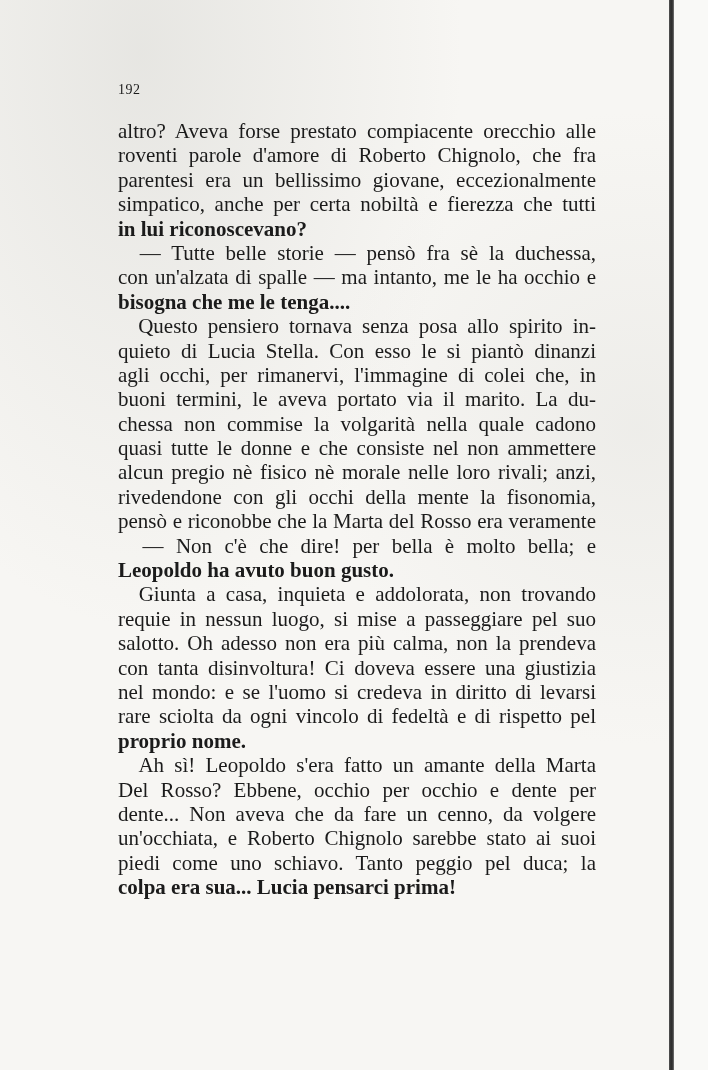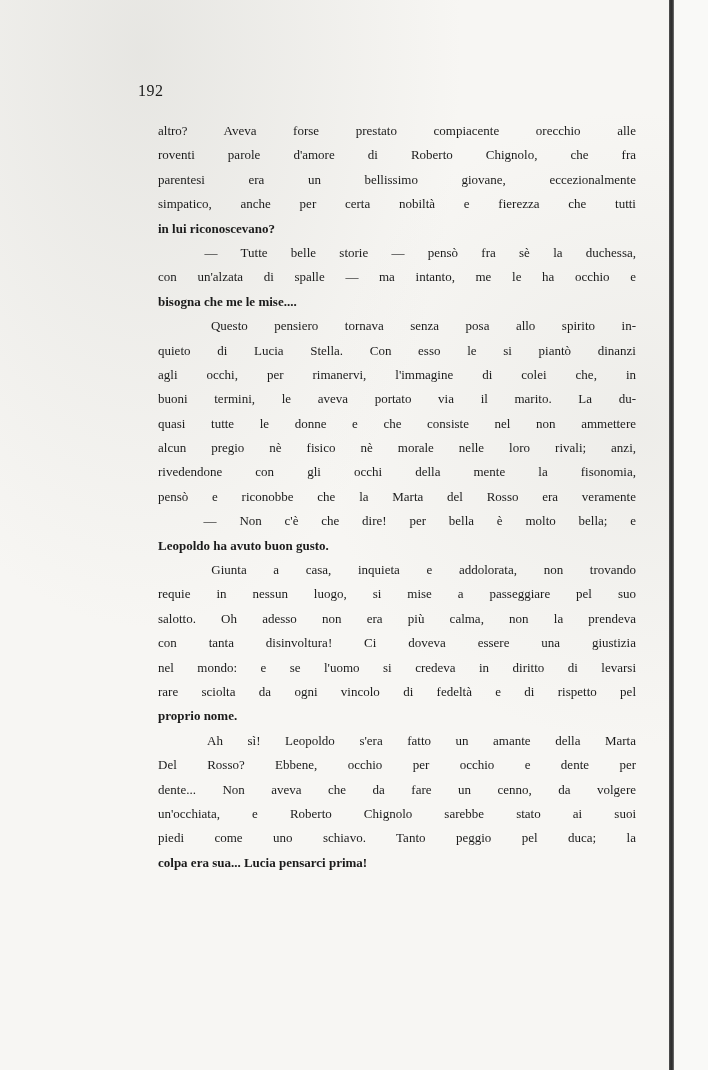--- a/index.html
+++ b/index.html
@@ -36,32 +36,30 @@
       left: 674px;
       top: 0;
       width: 34px;
       height: 1070px;
       background: #f9f9f7;
     }
     .page-number {
       position: absolute;
       left: 118px;
       top: 82px;
-      font-size: 16px;
+      font-size: 14px;
       letter-spacing: 0.5px;
-      margin-left: 20px;
     }
     .text-block {
       position: absolute;
       left: 118px;
       top: 119px;
       width: 478px;
-      font-size: 13px;
+      font-size: 21px;
       line-height: 24.4px;
-      margin-left: 40px;
     }
     .line {
       display: block;
       white-space: nowrap;
       text-align: justify;
       text-align-last: justify;
       height: 24.4px;
     }
     .line.last {
       text-align-last: left;
@@ -78,25 +76,26 @@
 <div class="page-number">192</div>
 
 <div class="text-block" id="text-block">
     <span class="line">altro? Aveva forse prestato compiacente orecchio alle</span>
     <span class="line">roventi parole d'amore di Roberto Chignolo, che fra</span>
     <span class="line">parentesi era un bellissimo giovane, eccezionalmente</span>
     <span class="line">simpatico, anche per certa nobiltà e fierezza che tutti</span>
     <span class="line last">in lui riconoscevano?</span>
     <span class="line">&nbsp;&nbsp;— Tutte belle storie — pensò fra sè la duchessa,</span>
     <span class="line">con un'alzata di spalle — ma intanto, me le ha occhio e</span>
-    <span class="line last">bisogna che me le mise....</span>
+    <span class="line last">bisogna che me le tenga....</span>
     <span class="line">&nbsp;&nbsp;Questo pensiero tornava senza posa allo spirito in-</span>
     <span class="line">quieto di Lucia Stella. Con esso le si piantò dinanzi</span>
     <span class="line">agli occhi, per rimanervi, l'immagine di colei che, in</span>
     <span class="line">buoni termini, le aveva portato via il marito. La du-</span>
+    <span class="line">chessa non commise la volgarità nella quale cadono</span>
     <span class="line">quasi tutte le donne e che consiste nel non ammettere</span>
     <span class="line">alcun pregio nè fisico nè morale nelle loro rivali; anzi,</span>
     <span class="line">rivedendone con gli occhi della mente la fisonomia,</span>
     <span class="line">pensò e riconobbe che la Marta del Rosso era veramente</span>
     <span class="line">&nbsp;&nbsp;— Non c'è che dire! per bella è molto bella; e</span>
     <span class="line last">Leopoldo ha avuto buon gusto.</span>
     <span class="line">&nbsp;&nbsp;Giunta a casa, inquieta e addolorata, non trovando</span>
     <span class="line">requie in nessun luogo, si mise a passeggiare pel suo</span>
     <span class="line">salotto. Oh adesso non era più calma, non la prendeva</span>
     <span class="line">con tanta disinvoltura! Ci doveva essere una giustizia</span>

